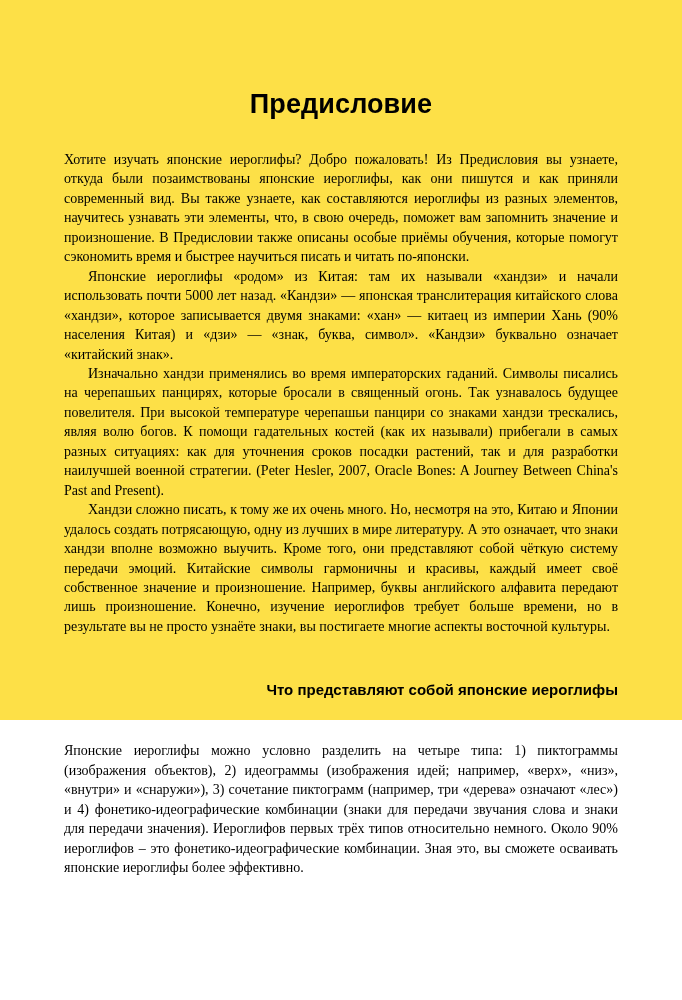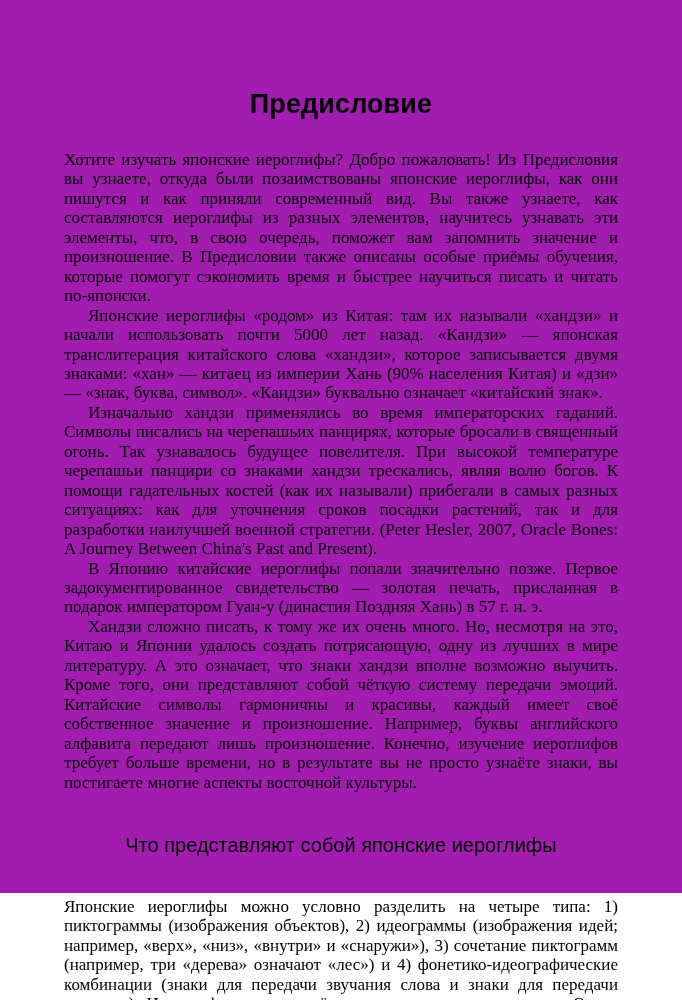--- a/index.html
+++ b/index.html
@@ -15,22 +15,22 @@
     font-family: "Liberation Serif", "DejaVu Serif", serif;
     color: #000000;
     -webkit-font-smoothing: antialiased;
   }
 
   .page {
     position: absolute;
     left: 0;
     top: 0;
     width: 682px;
-    height: 893px;
-    background: #a21caf;
+    height: 720px;
+    background: #fde047;
   }
 
   .content {
     position: absolute;
     left: 64px;
     top: 0;
     width: 554px;
   }
 
   .doc-title {
@@ -38,40 +38,40 @@
     font-weight: bold;
     font-size: 27px;
     line-height: 32px;
     text-align: center;
     letter-spacing: 0.1px;
     margin: 0;
     padding-top: 88px;
   }
 
   .body-par {
-    font-size: 17px;
+    font-size: 14px;
     line-height: 19.45px;
     text-align: justify;
     text-justify: inter-word;
     hyphens: manual;
     margin: 0;
     text-indent: 24px;
   }
 
   .body-par.first {
     text-indent: 0;
     margin-top: 30px;
   }
 
   .section-heading {
     font-family: "Liberation Sans", "DejaVu Sans", sans-serif;
-    font-weight: normal;
-    font-size: 20px;
+    font-weight: bold;
+    font-size: 15px;
     line-height: 19px;
-    text-align: center;
+    text-align: right;
     margin: 0;
     padding-top: 44px;
   }
 
   .after-heading {
     text-indent: 0;
     margin-top: 42px;
   }
 
   .book-title {
@@ -84,21 +84,20 @@
   <div class="content">
 
     <h1 class="doc-title">Предисловие</h1>
 
     <p class="body-par first">Хотите изучать японские иероглифы? Добро пожаловать! Из Предисловия вы узнаете, откуда были позаимствованы японские иероглифы, как они пишутся и как приняли современный вид. Вы также узнаете, как составляются иероглифы из разных элементов, научитесь узнавать эти элементы, что, в свою очередь, поможет вам запомнить значение и произношение. В Предисловии также описаны особые приёмы обучения, которые помогут сэкономить время и быстрее научиться писать и читать по-японски.</p>
 
     <p class="body-par">Японские иероглифы «родом» из Китая: там их называли «хандзи» и начали использовать почти 5000 лет назад. «Кандзи» — японская транслитерация китайского слова «хандзи», которое записывается двумя знаками: «хан» — китаец из империи Хань (90% населения Китая) и «дзи» — «знак, буква, символ». «Кандзи» буквально означает «китайский знак».</p>
 
     <p class="body-par"><span>Изначально хандзи применялись во время императорских гаданий. Символы писались на черепашьих панцирях, которые бросали в священный огонь. Так узнавалось будущее повелителя. При высокой температуре черепашьи панцири со знаками хандзи трескались, являя волю богов. К помощи гадательных костей (как их называли) прибегали в самых разных ситуациях: как для уточнения сроков посадки растений, так и для разработки наилучшей военной стратегии. (Peter Hesler, 2007, </span><span class="book-title">Oracle Bones: A Journey Between China's Past and Present</span><span>).</span></p>
 
-    <p class="body-par">В Японию китайские иероглифы попали значительно позже. Первое задокументированное свидетельство — золотая печать, присланная в подарок императором Гуан-у (династия Поздняя Хань) в 57 г. н. э.</p>
 
     <p class="body-par">Хандзи сложно писать, к тому же их очень много. Но, несмотря на это, Китаю и Японии удалось создать потрясающую, одну из лучших в мире литературу. А это означает, что знаки хандзи вполне возможно выучить. Кроме того, они представляют собой чёткую систему передачи эмоций. Китайские символы гармоничны и красивы, каждый имеет своё собственное значение и произношение. Например, буквы английского алфавита передают лишь произношение. Конечно, изучение иероглифов требует больше времени, но в результате вы не просто узнаёте знаки, вы постигаете многие аспекты восточной культуры.</p>
 
     <h2 class="section-heading">Что представляют собой японские иероглифы</h2>
 
     <p class="body-par after-heading">Японские иероглифы можно условно разделить на четыре типа: 1) пиктограммы (изображения объектов), 2) идеограммы (изображения идей; например, «верх», «низ», «внутри» и «снаружи»), 3) сочетание пиктограмм (например, три «дерева» означают «лес») и 4) фонетико-идеографические комбинации (знаки для передачи звучания слова и знаки для передачи значения). Иероглифов первых трёх типов относительно немного. Около 90% иероглифов – это фонетико-идеографические комбинации. Зная это, вы сможете осваивать японские иероглифы более эффективно.</p>
 
   </div>
 </div>
 

